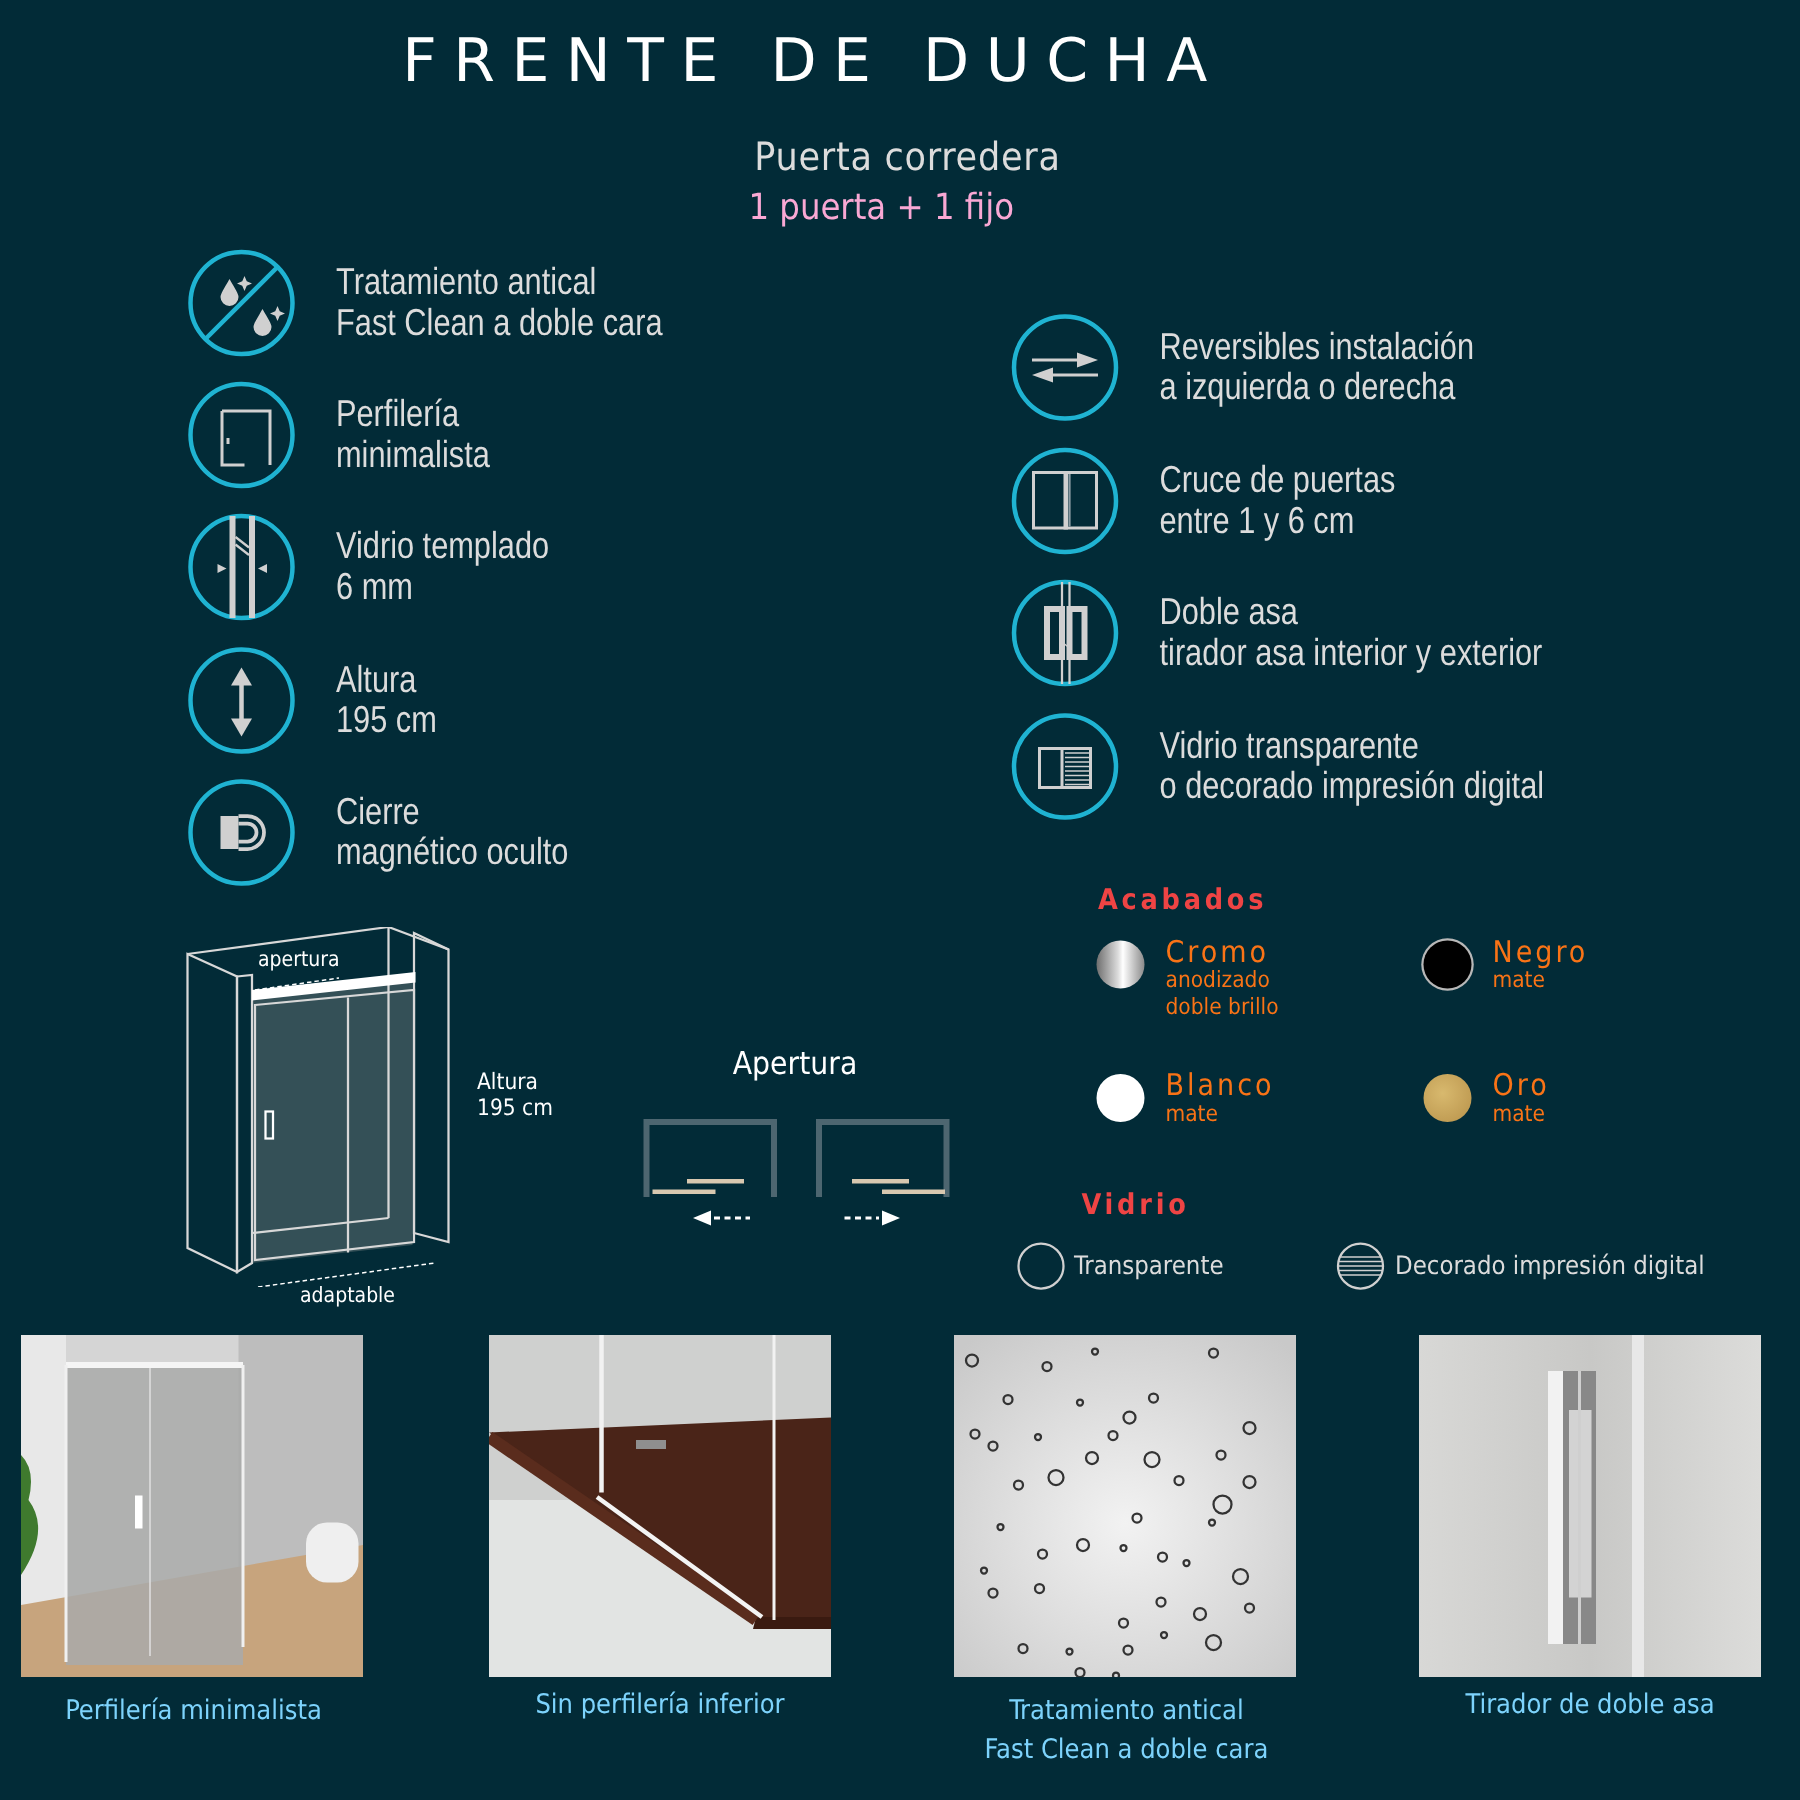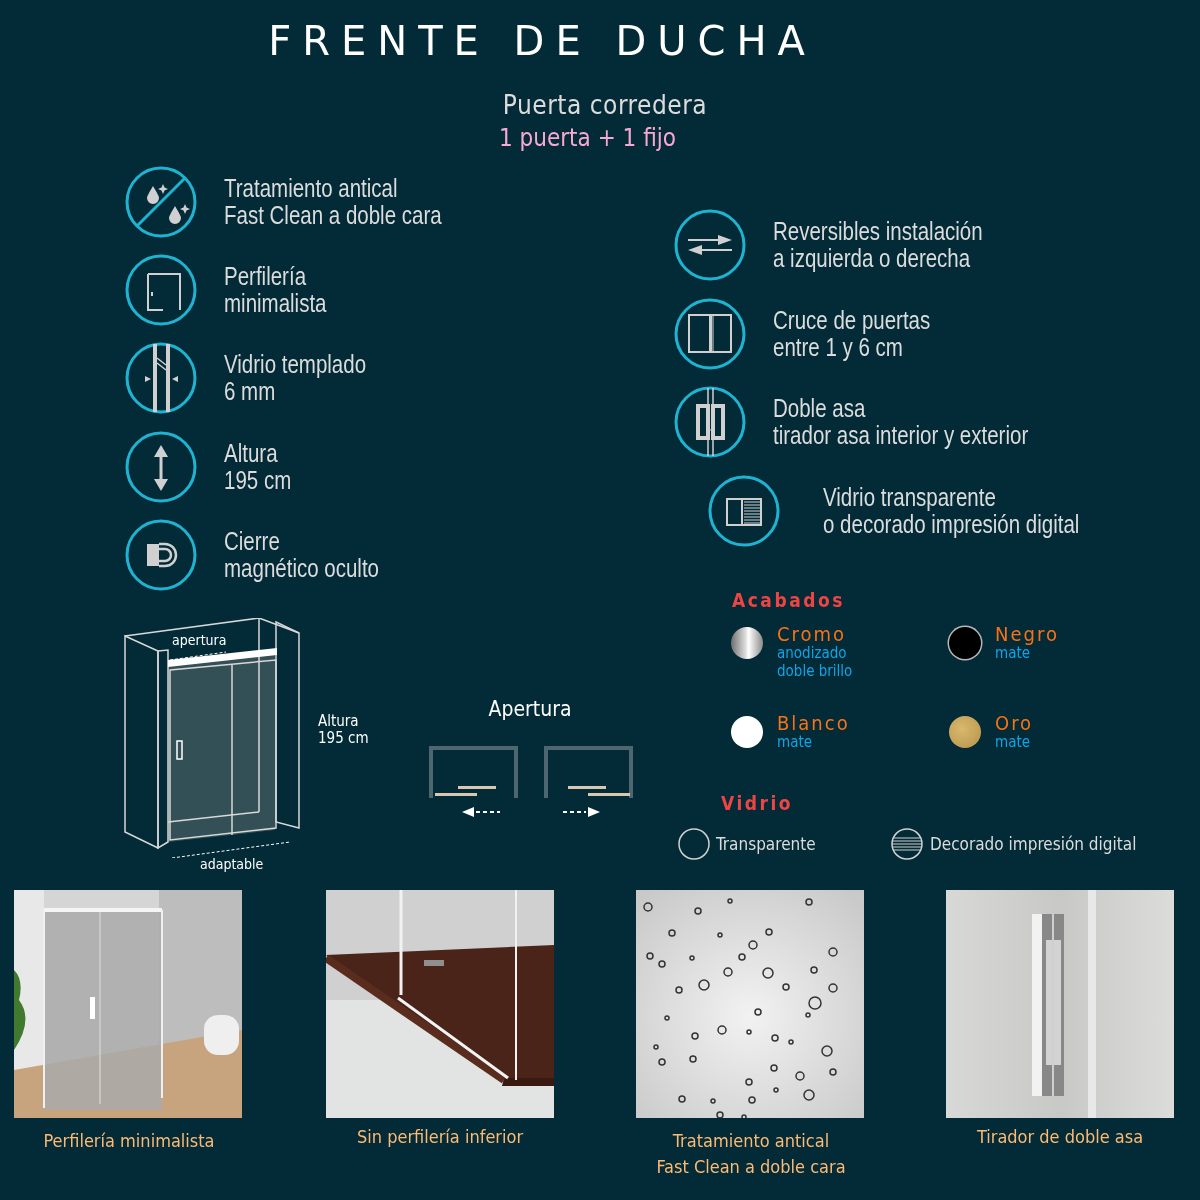--- a/index.html
+++ b/index.html
@@ -10,24 +10,24 @@
   .subtitle2{left:0;width:1175px;top:124px;text-align:center;font-size:24px;color:#f9a8d4;font-weight:400;}
   .feat{display:flex;align-items:center;}
   .feat .ic{width:72px;height:72px;flex:0 0 72px;}
   .feat .txt{margin-left:27px;font-family:"Liberation Sans Narrow","Liberation Sans",sans-serif;font-stretch:condensed;font-size:25px;line-height:27px;color:#dcdcdc;transform:scaleX(0.82);transform-origin:left center;white-space:nowrap;}
   .feat .txt span{display:block;}
   .sec-h{font-size:19px;font-weight:bold;letter-spacing:2.5px;color:#ef4444;}
   .finish{display:flex;align-items:flex-start;}
   .sw{width:32px;height:32px;border-radius:50%;flex:0 0 32px;margin-top:2px;}
   .finish .ft{margin-left:14px;}
   .finish .fn{font-size:20px;font-weight:normal;letter-spacing:2px;color:#f97316;line-height:19px;}
-  .finish .fd{font-size:15px;color:#0ea5e9;line-height:18px;}
+  .finish .fd{font-size:15px;color:#f97316;line-height:18px;}
   .glass{display:flex;align-items:center;font-size:17px;color:#dcdcdc;}
   .photo{position:absolute;top:890px;width:228px;height:228px;overflow:hidden;}
-  .cap{position:absolute;font-size:18px;color:#fdba74;text-align:center;line-height:26px;}
+  .cap{position:absolute;font-size:18px;color:#7dd3fc;text-align:center;line-height:26px;}
   .diag-label{font-size:14px;color:#fff;}
 </style>
 </head>
 <body>
 
 <div class="abs title">FRENTE DE DUCHA</div>
 <div class="abs subtitle1">Puerta corredera</div>
 <div class="abs subtitle2">1 puerta + 1 fijo</div>
 
 <div class="abs feat" style="left:125px;top:166px;">
@@ -135,21 +135,21 @@
     <rect x="24" y="20" width="10" height="32" fill="none" stroke="#d0d0d0" stroke-width="4"></rect>
     <rect x="39" y="20" width="10" height="32" fill="none" stroke="#d0d0d0" stroke-width="4"></rect>
     <line x1="34" y1="42" x2="39" y2="46" stroke="#d0d0d0" stroke-width="1"></line>
   </svg>
   <div class="txt">
       <span>Doble asa</span>
       <span>tirador asa interior y exterior</span>
     </div>
 </div>
 
-<div class="abs feat" style="left:708px;top:475px;gap:16px;">
+<div class="abs feat" style="left:674px;top:475px;">
   <svg class="ic" viewBox="0 0 72 72">
     <circle cx="36" cy="36" r="34" fill="none" stroke="#1fb3d2" stroke-width="3"></circle>
     <rect x="19" y="24" width="34" height="26" fill="none" stroke="#d0d0d0" stroke-width="2"></rect>
     <line x1="34" y1="24" x2="34" y2="50" stroke="#d0d0d0" stroke-width="2"></line>
     <g stroke="#d0d0d0" stroke-width="1">
       <line x1="36" y1="27" x2="52" y2="27"></line>
         <line x1="36" y1="30" x2="52" y2="30"></line>
       <line x1="36" y1="33" x2="52" y2="33"></line>
         <line x1="36" y1="36" x2="52" y2="36"></line>
       <line x1="36" y1="39" x2="52" y2="39"></line>

